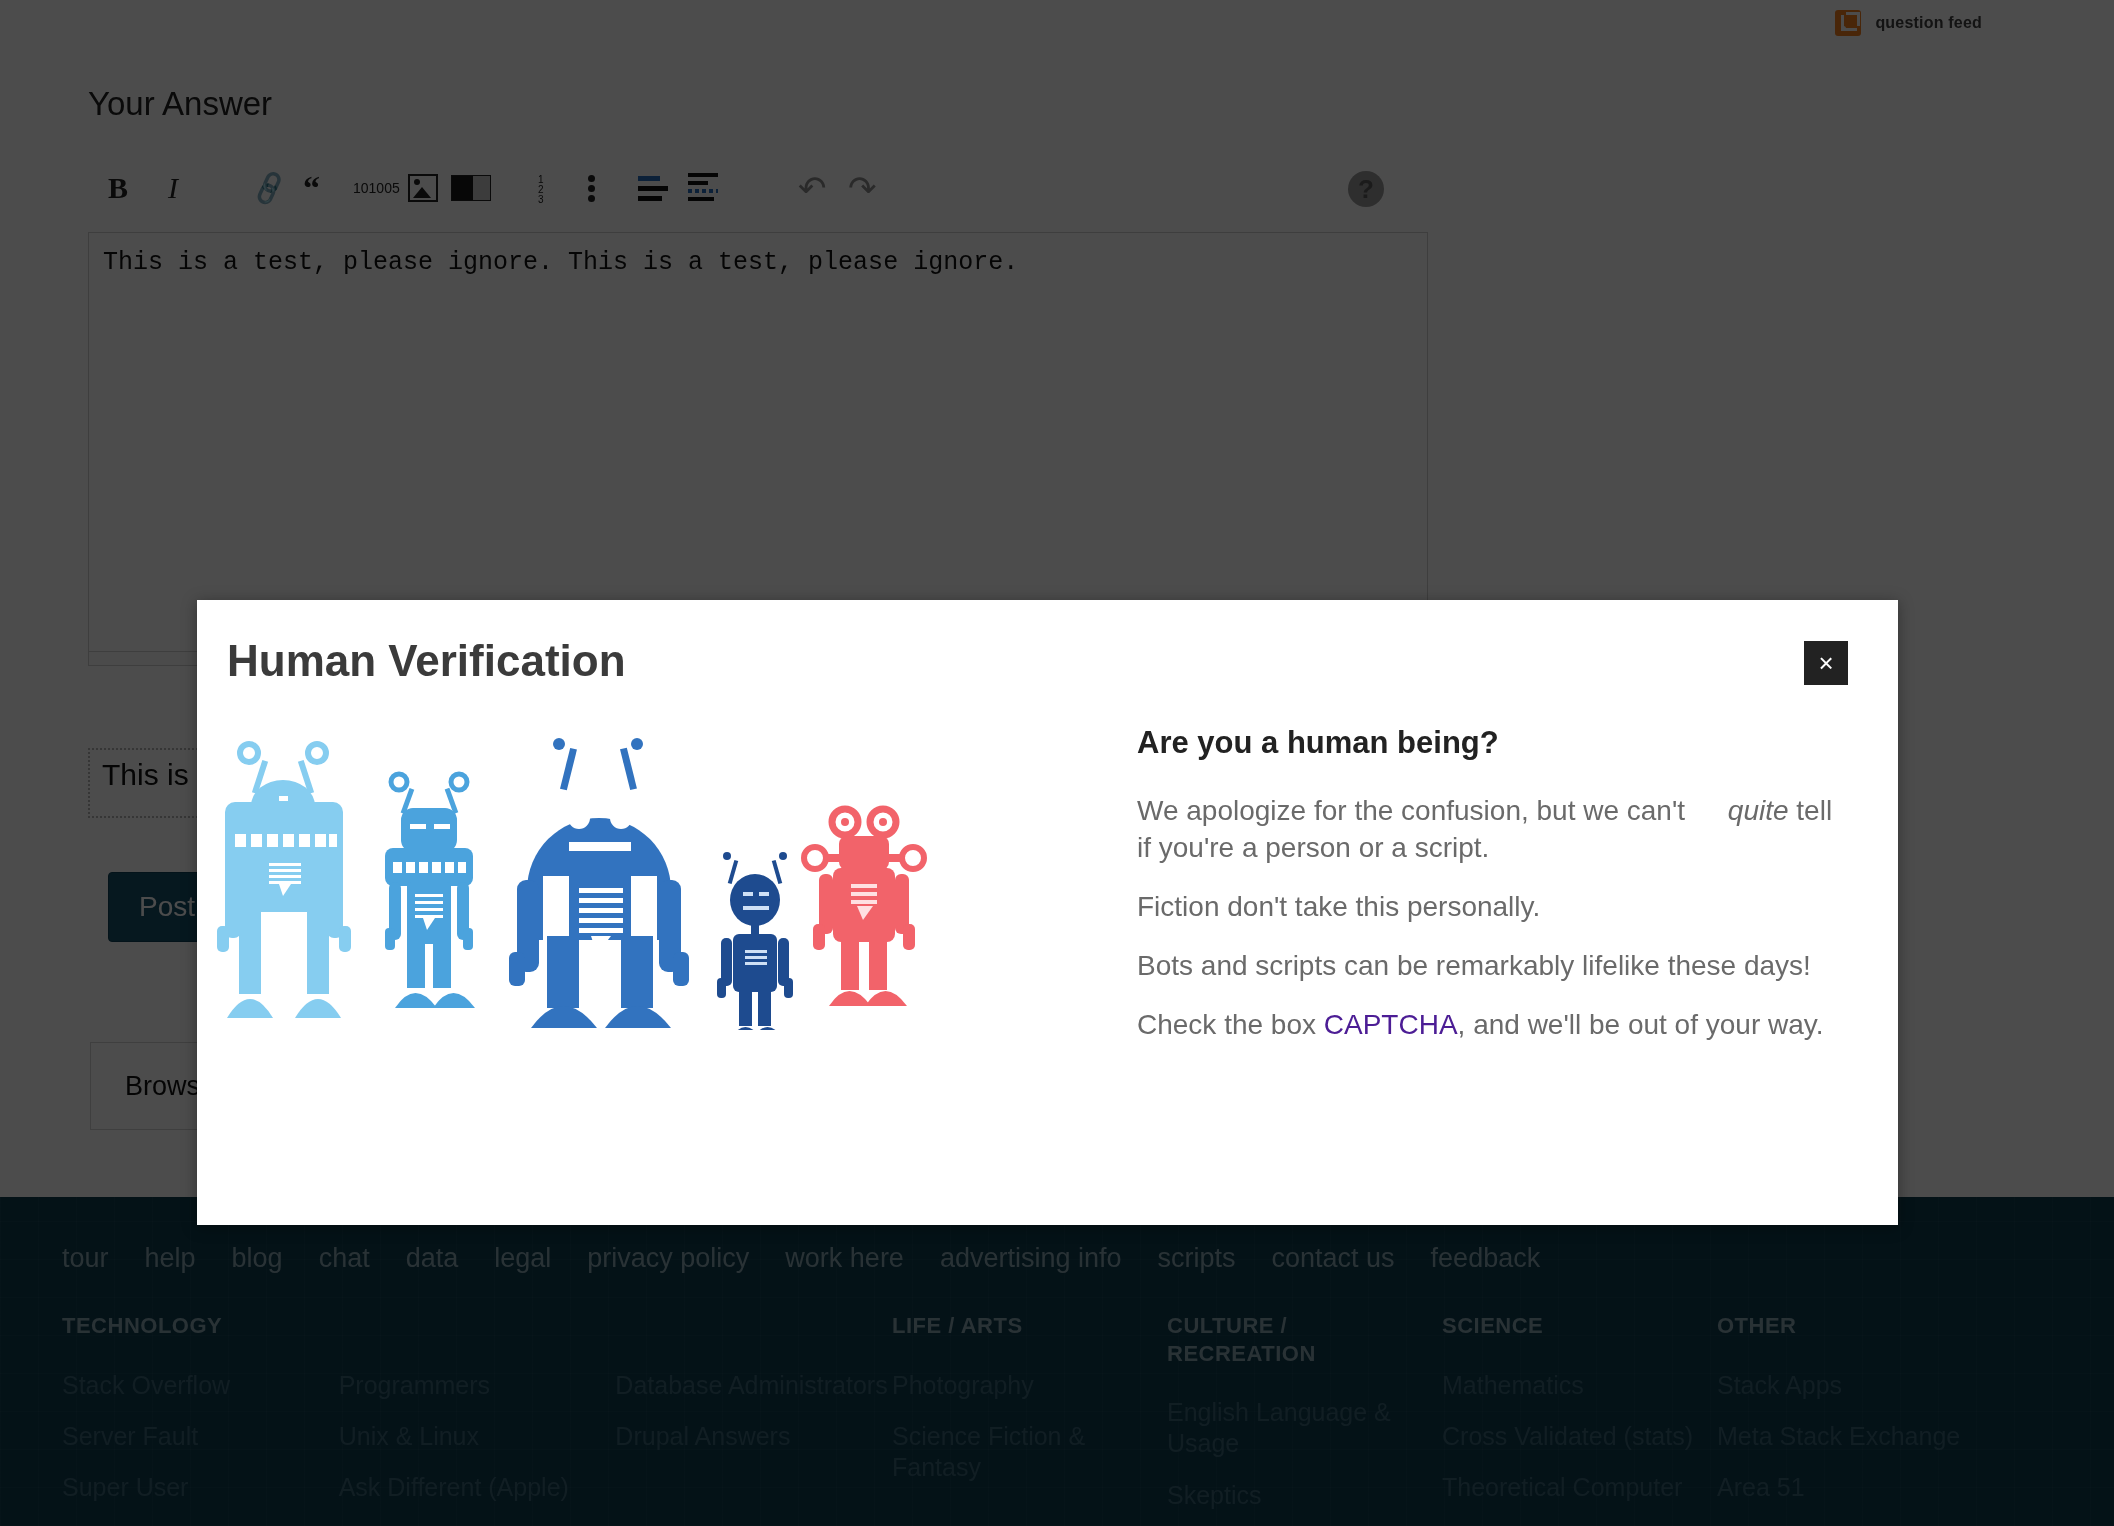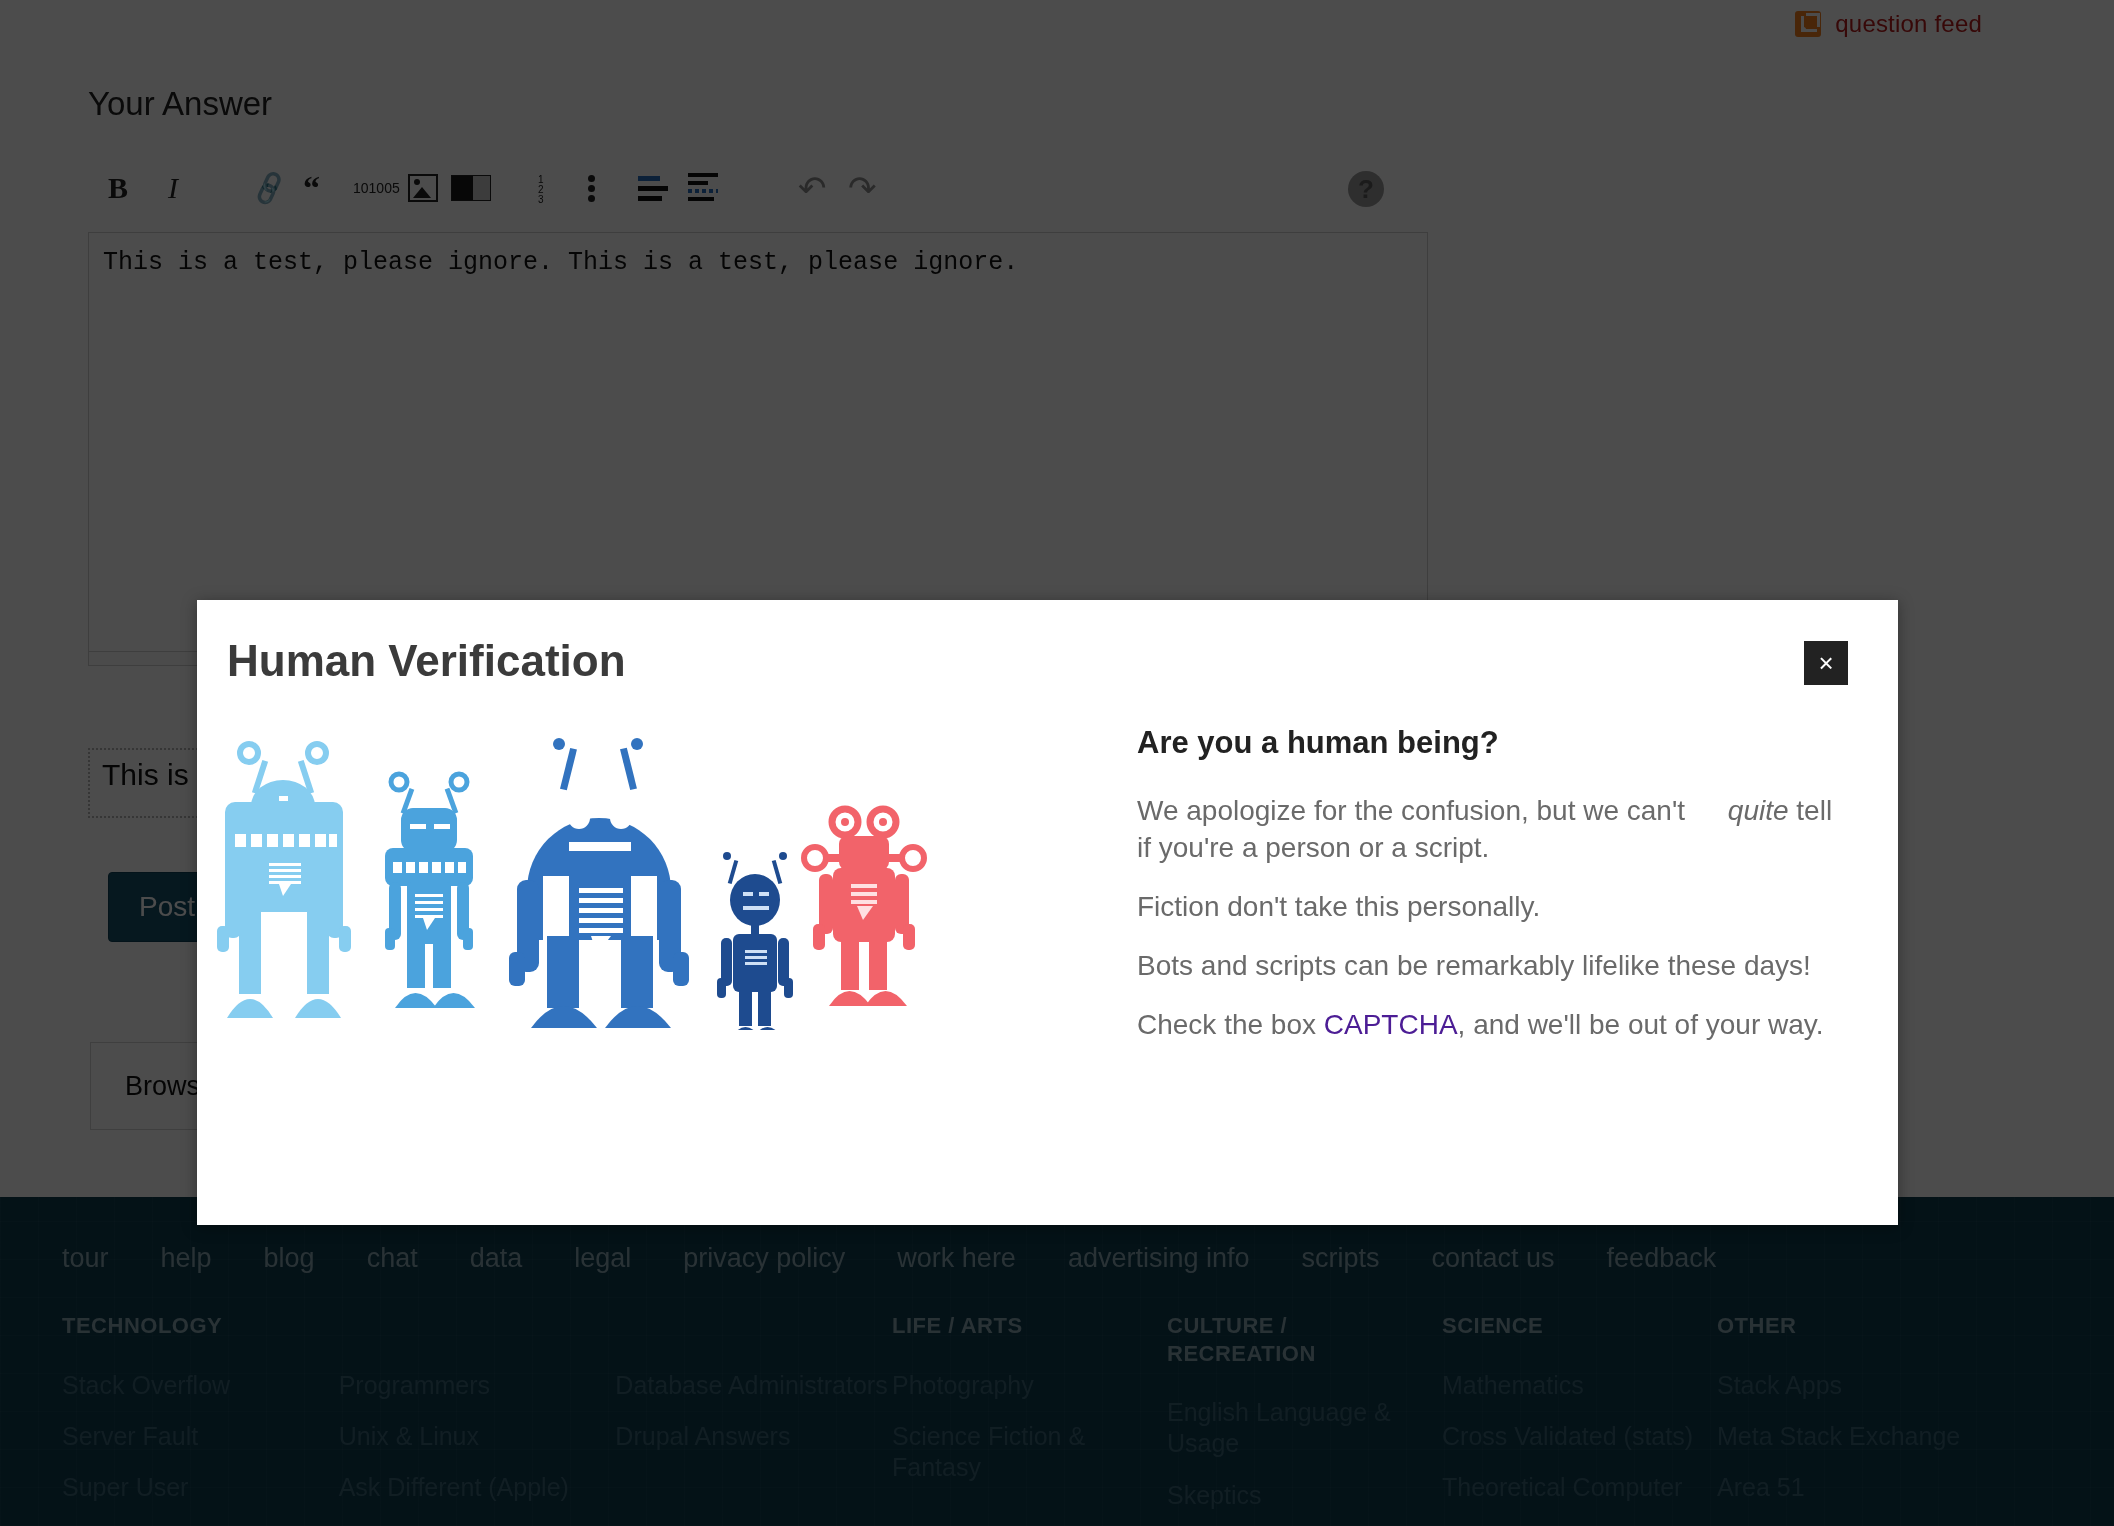--- a/index.html
+++ b/index.html
@@ -25,21 +25,21 @@
     content: ""; position: absolute; left: 6px; bottom: 5px;
     width: 5px; height: 5px; border-radius: 50%; background: #fff;
   }
   .rss-icon::after {
     content: ""; position: absolute; left: 6px; bottom: 5px;
     width: 13px; height: 13px; border: 3px solid #fff;
     border-top: none; border-right: none; border-radius: 0 0 0 0;
     box-shadow: 4px -4px 0 -1px #fff;
   }
   .feed-text {
-    color: #b91c1c; font-weight: normal; font-size: 24px; letter-spacing: .2px;
+    color: #404040; font-weight: bold; font-size: 16px; letter-spacing: .2px;
   }
 
   .answer-title {
     position: absolute; left: 88px; top: 85px;
     font-size: 33px; color: #222; font-weight: 400;
   }
 
   .editor-toolbar {
     position: absolute; left: 88px; top: 165px;
     width: 1340px; height: 56px;
@@ -126,21 +126,21 @@
   
   .footer {
     position: absolute; left: 0; top: 1197px; width: 2114px; height: 329px;
     background: #0e3c4f;
     background-image:
       repeating-linear-gradient(0deg, rgba(255,255,255,.035) 0 1px, transparent 1px 38px),
       repeating-linear-gradient(90deg, rgba(255,255,255,.035) 0 1px, transparent 1px 38px);
   }
   .footer-nav {
     position: absolute; left: 62px; top: 46px;
-    display: flex; gap: 52px; flex-wrap: wrap;
+    display: flex; gap: 36px; flex-wrap: wrap;
   }
   .footer-nav a { color: #8ba7b3; font-size: 27px; text-decoration: none; }
   .footer-cols { position: absolute; left: 62px; top: 115px; width: 1990px;
                  display: flex; }
   .fcol { font-size: 0; }
   .fcol-tech { width: 830px; }
   .fcol-life { width: 275px; }
   .fcol-cult { width: 275px; }
   .fcol-sci  { width: 275px; }
   .fcol-other{ width: 275px; }

